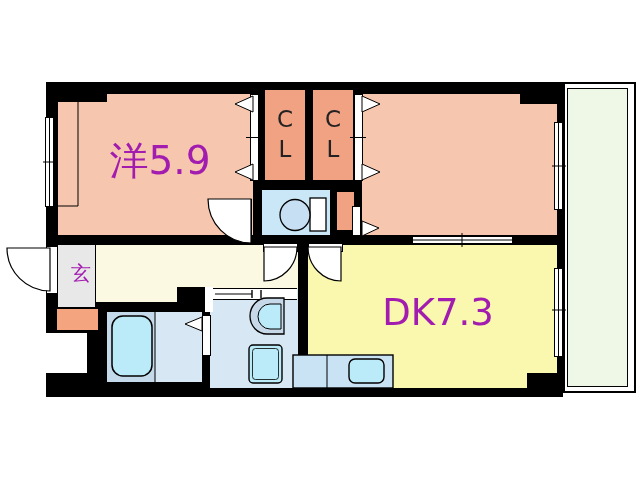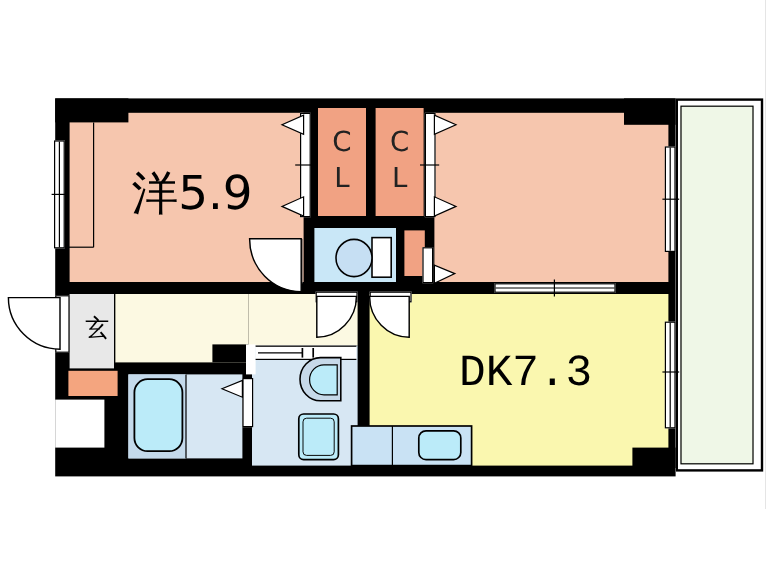--- a/index.html
+++ b/index.html
@@ -1,19 +1,19 @@
 <!DOCTYPE html>
 <html><head>
 <meta charset="utf-8">
 <style>
   html,body{margin:0;padding:0;background:#fff;}
   #stage{position:relative;width:638px;height:480px;background:#ffffff;overflow:hidden;
          font-family:"DejaVu Sans","Liberation Sans",sans-serif;}
   .abs{position:absolute;box-sizing:border-box;}
-  .lbl{position:absolute;box-sizing:border-box;color:#000000;display:flex;align-items:center;
+  .lbl{position:absolute;box-sizing:border-box;color:#a21caf;display:flex;align-items:center;
        justify-content:center;white-space:nowrap;}
   .cl-lbl{flex-direction:column;line-height:1.3;font-size:23px;color:#222;}
   svg{position:absolute;left:0;top:0;pointer-events:none;}
 </style>
 </head>
 <body>
 
 <div id="stage">
 
   <div class="abs" style="left:46px;top:82px;width:517px;height:315px;background:#000;"></div>
@@ -104,21 +104,21 @@
 
     <line x1="78" y1="102" x2="78" y2="206" stroke="#000" stroke-width="1"></line>
     <line x1="54" y1="206" x2="78" y2="206" stroke="#000" stroke-width="1"></line>
 
     <line x1="215" y1="294" x2="252" y2="294" stroke="#000" stroke-width="1"></line>
     <line x1="252" y1="290" x2="252" y2="298" stroke="#000" stroke-width="1.4"></line>
     <line x1="261" y1="290" x2="261" y2="298" stroke="#000" stroke-width="1.4"></line>
   </svg>
 
   <div class="lbl" style="left:100px;top:140px;width:120px;height:42px;font-size:39px;">洋5.9</div>
-  <div class="lbl" style="left:368px;top:292px;width:140px;height:40px;font-size:37px;font-family:Liberation Mono, monospace;">DK7.3</div>
+  <div class="lbl" style="left:368px;top:292px;width:140px;height:40px;font-size:37px;">DK7.3</div>
   <div class="lbl" style="left:69px;top:260px;width:24px;height:26px;font-size:20px;">玄</div>
 
   <div class="lbl cl-lbl" style="left:265px;top:104px;width:40px;height:62px;">
     <span>C</span>
     <span>L</span>
   </div>
   <div class="lbl cl-lbl" style="left:313px;top:104px;width:40px;height:62px;">
     <span>C</span>
     <span>L</span>
   </div>

